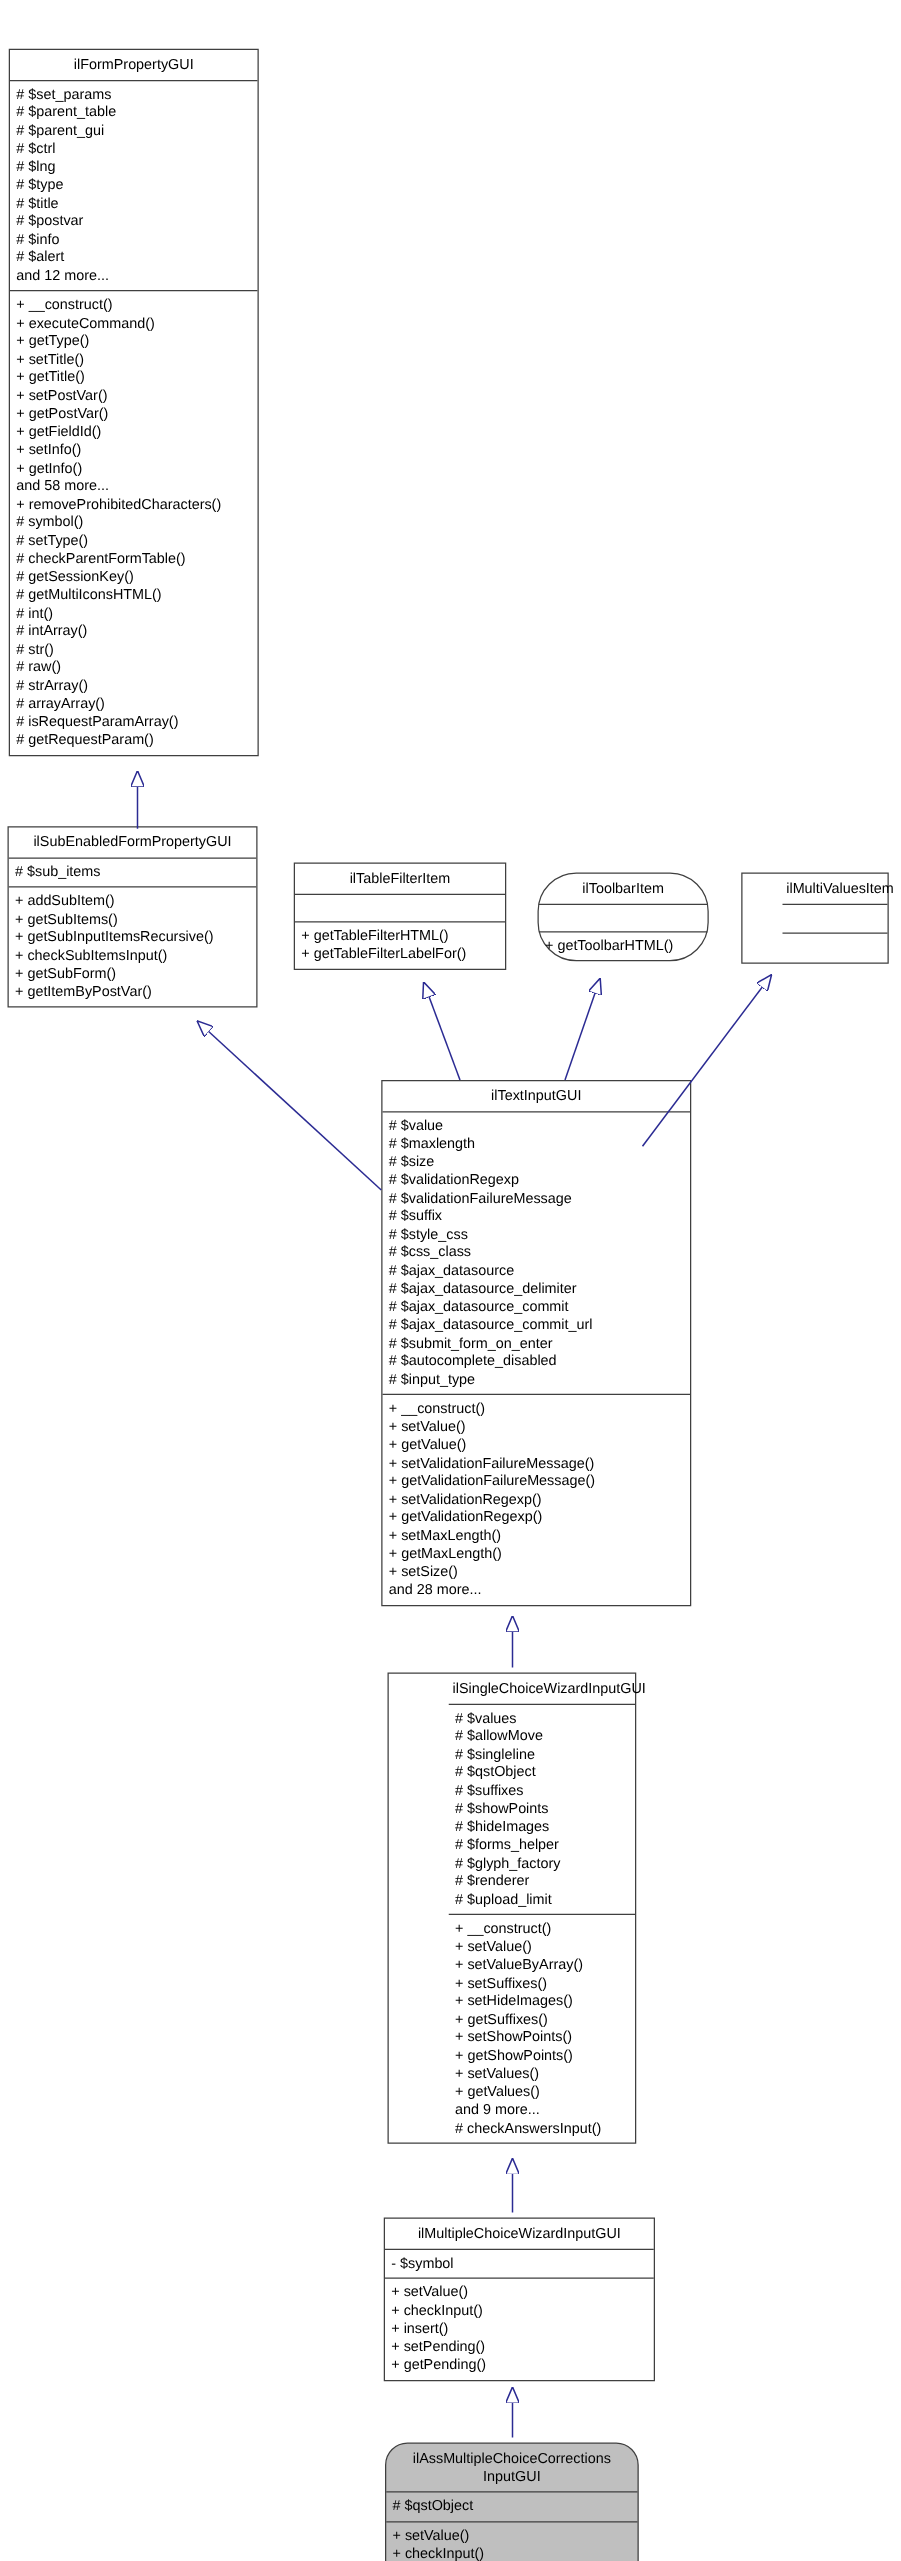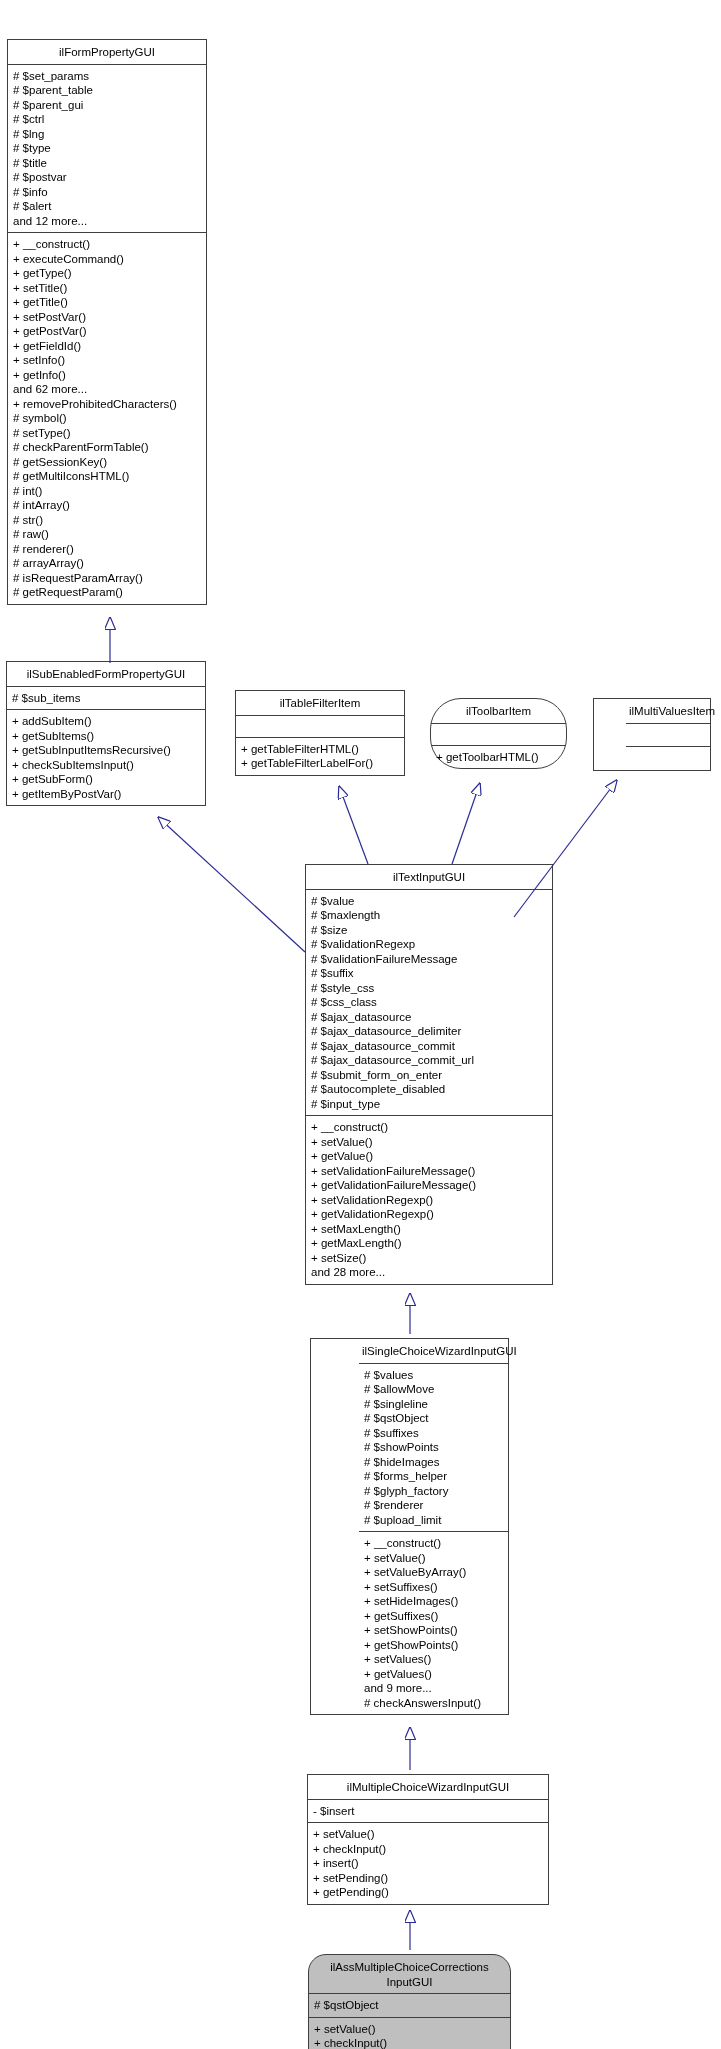--- a/index.html
+++ b/index.html
@@ -79,32 +79,32 @@
         <div class="member-row">+ __construct()</div>
         <div class="member-row">+ executeCommand()</div>
         <div class="member-row">+ getType()</div>
         <div class="member-row">+ setTitle()</div>
         <div class="member-row">+ getTitle()</div>
         <div class="member-row">+ setPostVar()</div>
         <div class="member-row">+ getPostVar()</div>
         <div class="member-row">+ getFieldId()</div>
         <div class="member-row">+ setInfo()</div>
         <div class="member-row">+ getInfo()</div>
-        <div class="member-row">and 62 more...</div>
+        <div class="member-row">and 58 more...</div>
         <div class="member-row">+ removeProhibitedCharacters()</div>
         <div class="member-row"># symbol()</div>
         <div class="member-row"># setType()</div>
         <div class="member-row"># checkParentFormTable()</div>
         <div class="member-row"># getSessionKey()</div>
         <div class="member-row"># getMultiIconsHTML()</div>
         <div class="member-row"># int()</div>
         <div class="member-row"># intArray()</div>
         <div class="member-row"># str()</div>
         <div class="member-row"># raw()</div>
-        <div class="member-row"># renderer()</div>
+        <div class="member-row"># strArray()</div>
         <div class="member-row"># arrayArray()</div>
         <div class="member-row"># isRequestParamArray()</div>
         <div class="member-row"># getRequestParam()</div>
       </div>
   </div>
 
   <div class="uml-box" style="left:6px; top:630px; width:200px;">
     <div class="uml-title">ilSubEnabledFormPropertyGUI</div>
     <div class="uml-section">
         <div class="member-row"># $sub_items</div>
@@ -200,24 +200,24 @@
         <div class="member-row">+ getSuffixes()</div>
         <div class="member-row">+ setShowPoints()</div>
         <div class="member-row">+ getShowPoints()</div>
         <div class="member-row">+ setValues()</div>
         <div class="member-row">+ getValues()</div>
         <div class="member-row">and 9 more...</div>
         <div class="member-row"># checkAnswersInput()</div>
       </div>
   </div>
 
-  <div class="uml-box" style="left:307px; top:1743px; width:242px;">
+  <div class="uml-box" style="left:307px; top:1743px; width:217px;">
     <div class="uml-title">ilMultipleChoiceWizardInputGUI</div>
     <div class="uml-section">
-        <div class="member-row">- $insert</div>
+        <div class="member-row">- $symbol</div>
       </div>
     <div class="uml-section">
         <div class="member-row">+ setValue()</div>
         <div class="member-row">+ checkInput()</div>
         <div class="member-row">+ insert()</div>
         <div class="member-row">+ setPending()</div>
         <div class="member-row">+ getPending()</div>
       </div>
   </div>
 

